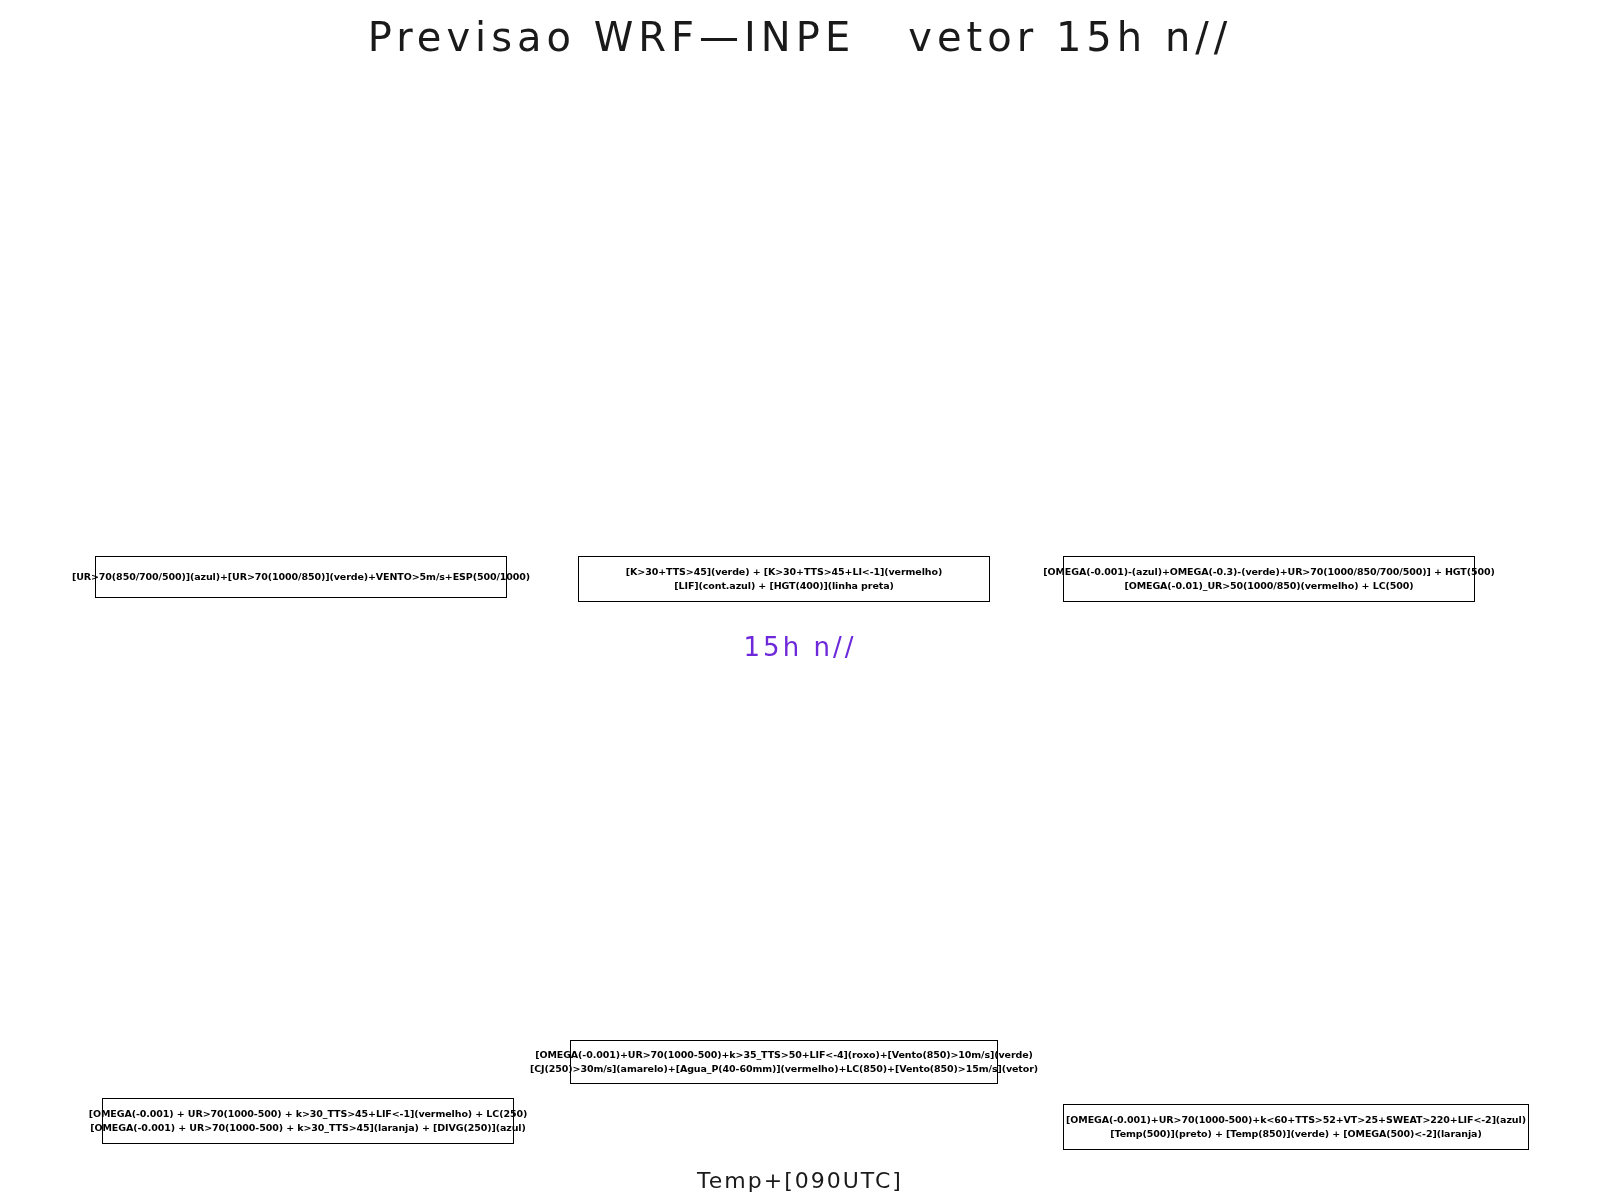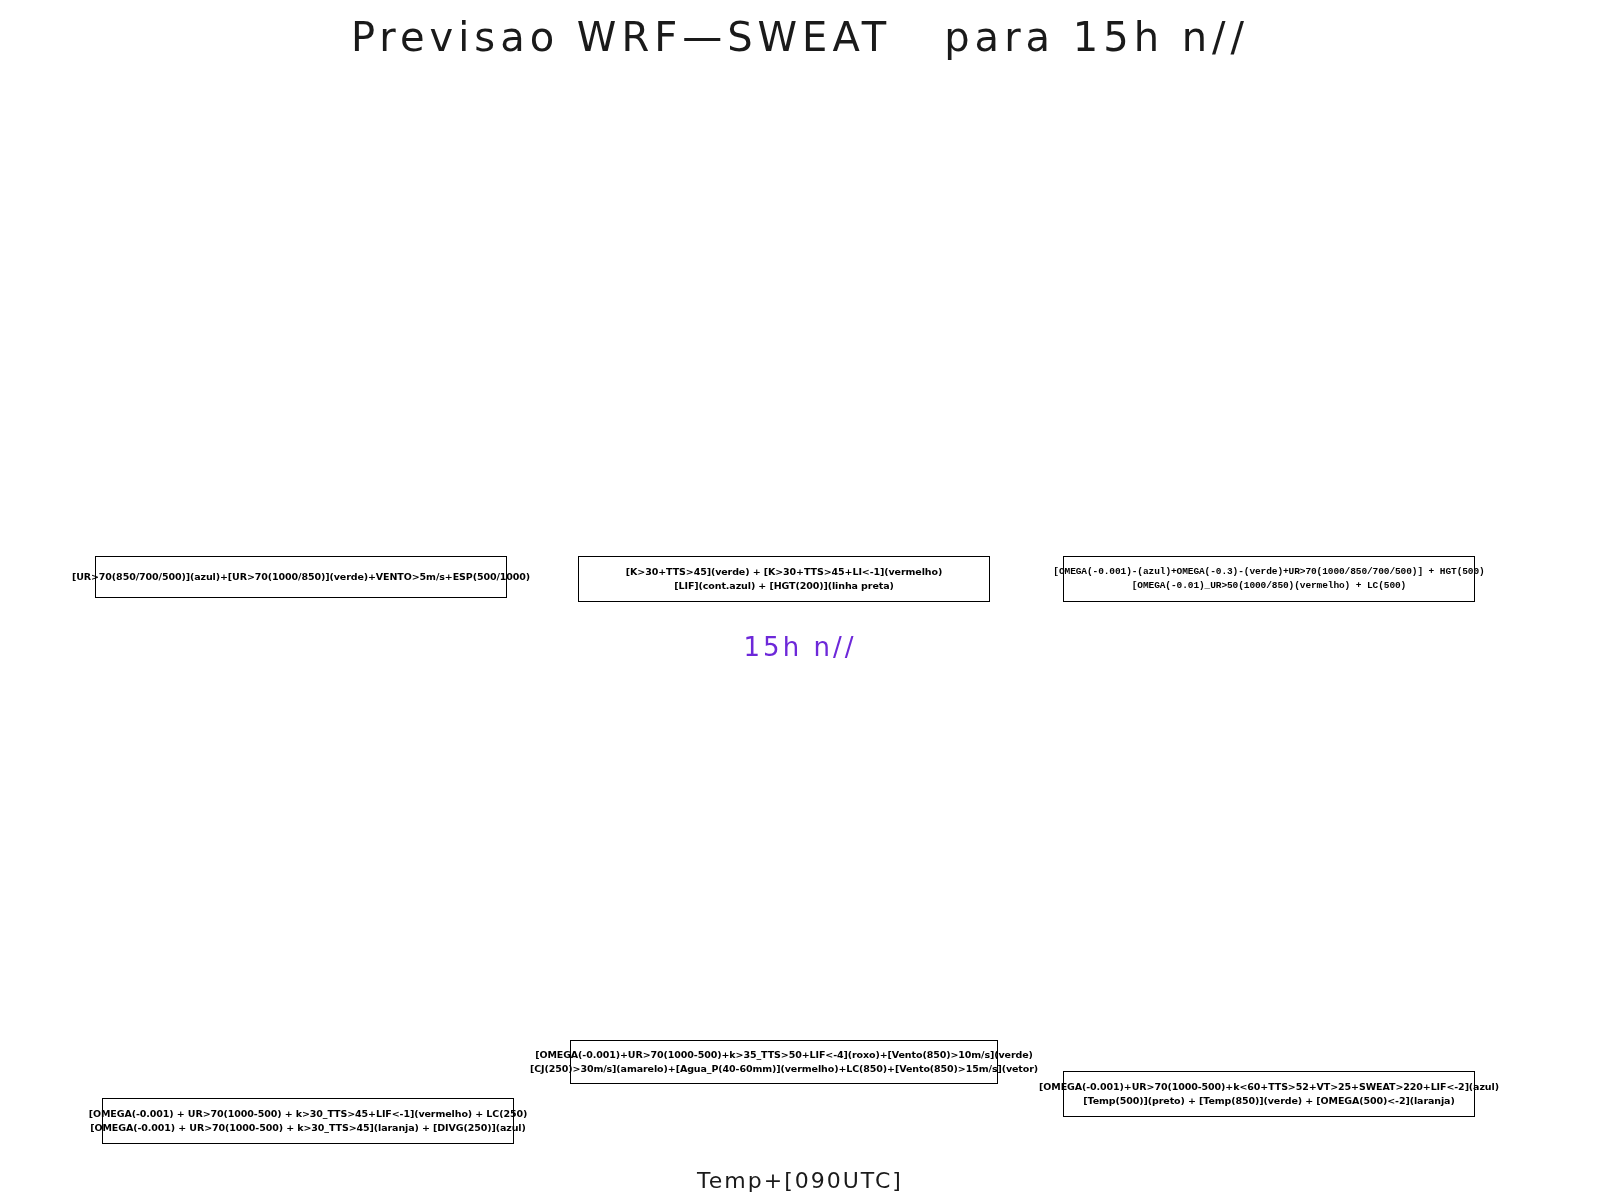--- a/index.html
+++ b/index.html
@@ -66,38 +66,38 @@
     font-weight: bold;
     letter-spacing: -0.1px;
     line-height: 14px;
     white-space: nowrap;
     text-align: right;
     color: #000000;
   }
   
   #legend-top-left  { left: 95px;  top: 556px; width: 412px; height: 42px; }
   #legend-top-mid   { left: 578px; top: 556px; width: 412px; height: 46px; }
-  #legend-top-right { left: 1063px;top: 556px; width: 412px; height: 46px; font-family: Liberation Mono, monospace; }
+  #legend-top-right { left: 1063px;top: 556px; width: 412px; height: 46px; }
   
   #legend-bot-left  { left: 102px;  top: 1098px; width: 412px; height: 46px; }
   #legend-bot-mid   { left: 570px; top: 1040px; width: 428px; height: 44px; }
-  #legend-bot-right { left: 1063px;top: 1071px; width: 412px; height: 46px; }
+  #legend-bot-right { left: 1063px;top: 1104px; width: 466px; height: 46px; }
 </style>
 </head>
 <body>
 
-<div class="page-title">Previsao WRF—SWEAT   para 15h n//</div>
+<div class="page-title">Previsao WRF—INPE   vetor 15h n//</div>
 
 <div class="legend-box" id="legend-top-left">
   <div class="legend-line">[UR&gt;70(850/700/500)](azul)+[UR&gt;70(1000/850)](verde)+VENTO&gt;5m/s+ESP(500/1000)</div>
 </div>
 
 <div class="legend-box" id="legend-top-mid">
   <div class="legend-line">[K&gt;30+TTS&gt;45](verde)  +  [K&gt;30+TTS&gt;45+LI&lt;-1](vermelho)</div>
-  <div class="legend-line">[LIF](cont.azul)  +  [HGT(200)](linha  preta)</div>
+  <div class="legend-line">[LIF](cont.azul)  +  [HGT(400)](linha  preta)</div>
 </div>
 
 <div class="legend-box" id="legend-top-right">
   <div class="legend-line">[OMEGA(-0.001)-(azul)+OMEGA(-0.3)-(verde)+UR&gt;70(1000/850/700/500)]  +  HGT(500)</div>
   <div class="legend-line">[OMEGA(-0.01)_UR&gt;50(1000/850)(vermelho)  +  LC(500)</div>
 </div>
 
 <div class="mid-label">15h n//</div>
 
 <div class="legend-box" id="legend-bot-left">

